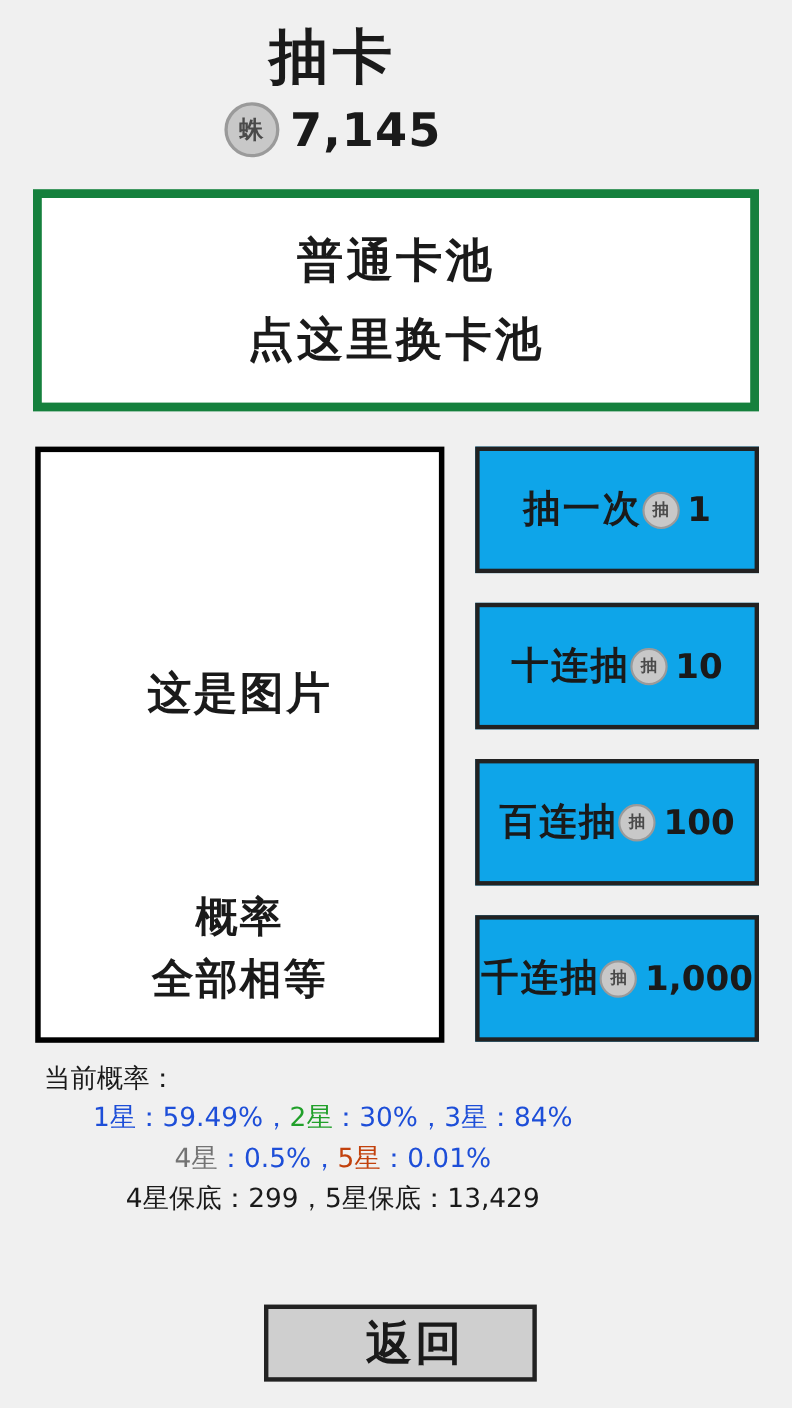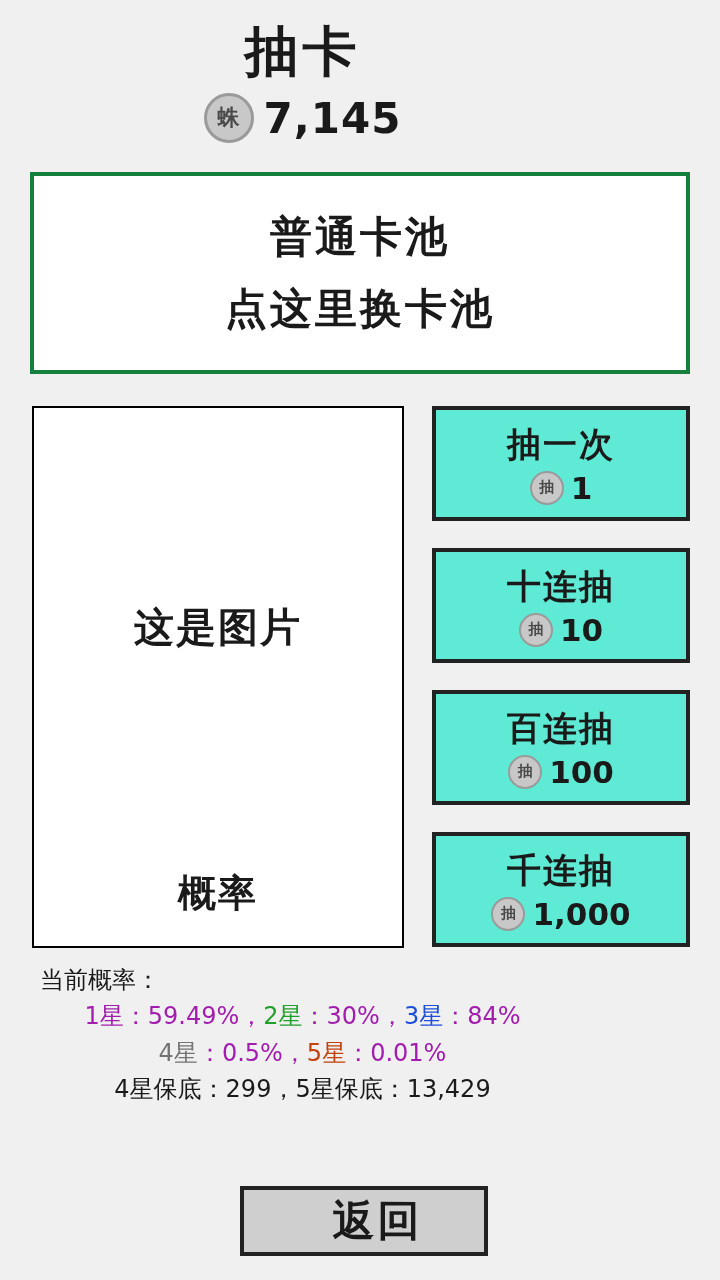--- a/index.html
+++ b/index.html
@@ -67,21 +67,21 @@
   }
 
   
   .pool-box {
     position: absolute;
     left: 30px;
     top: 172px;
     width: 660px;
     height: 202px;
     background: #ffffff;
-    border: 4px solid #15803d;
+    border: 8px solid #15803d;
     box-sizing: border-box;
     display: flex;
     flex-direction: column;
     align-items: center;
     justify-content: center;
   }
   .pool-name {
     font-size: 42px;
     font-weight: bold;
     letter-spacing: 3px;
@@ -94,21 +94,21 @@
   }
 
   
   .image-box {
     position: absolute;
     left: 32px;
     top: 406px;
     width: 372px;
     height: 542px;
     background: #ffffff;
-    border: 2px solid #000000;
+    border: 5px solid #000000;
     box-sizing: border-box;
   }
   .image-placeholder {
     position: absolute;
     left: 0;
     right: 0;
     top: 192px;
     text-align: center;
     font-size: 40px;
     font-weight: bold;
@@ -129,26 +129,26 @@
   
   .draw-col {
     position: absolute;
     left: 432px;
     top: 406px;
     width: 258px;
   }
   .draw-btn {
     width: 258px;
     height: 115px;
-    background: #5eead4;
+    background: #0ea5e9;
     border: 4px solid #222222;
     box-sizing: border-box;
     margin-bottom: 27px;
     display: flex;
-    flex-direction: column;
+    flex-direction: row;
     align-items: center;
     justify-content: center;
   }
   .draw-label {
     font-size: 34px;
     font-weight: bold;
     letter-spacing: 2px;
     margin-bottom: 2px;
   }
   .draw-cost {
@@ -170,21 +170,21 @@
     top: 962px;
     text-align: center;
     font-size: 24px;
     font-weight: normal;
     line-height: 1.52;
   }
   .rates .line-left {
     text-align: left;
     padding-left: 40px;
   }
-  .c1 { color: #a21caf; }
+  .c1 { color: #1d4ed8; }
   .c2 { color: #21a02a; }
   .c3 { color: #1d4ed8; }
   .c4 { color: #737373; }
   .c5 { color: #c2410c; }
 
   
   .back-btn {
     position: absolute;
     left: 240px;
     top: 1186px;
@@ -216,20 +216,21 @@
 
   <div class="pool-box">
     <div class="pool-name">普通卡池</div>
     <div class="pool-hint">点这里换卡池</div>
   </div>
 
   <div class="image-box">
     <div class="image-placeholder">这是图片</div>
     <div class="rate-note">
       <div>概率</div>
+      <div>全部相等</div>
     </div>
   </div>
 
   <div class="draw-col">
 
     <div class="draw-btn">
       <div class="draw-label">抽一次</div>
       <div class="draw-cost">
         <span class="coin small">抽</span>
         <span class="draw-cost-value">1</span>

